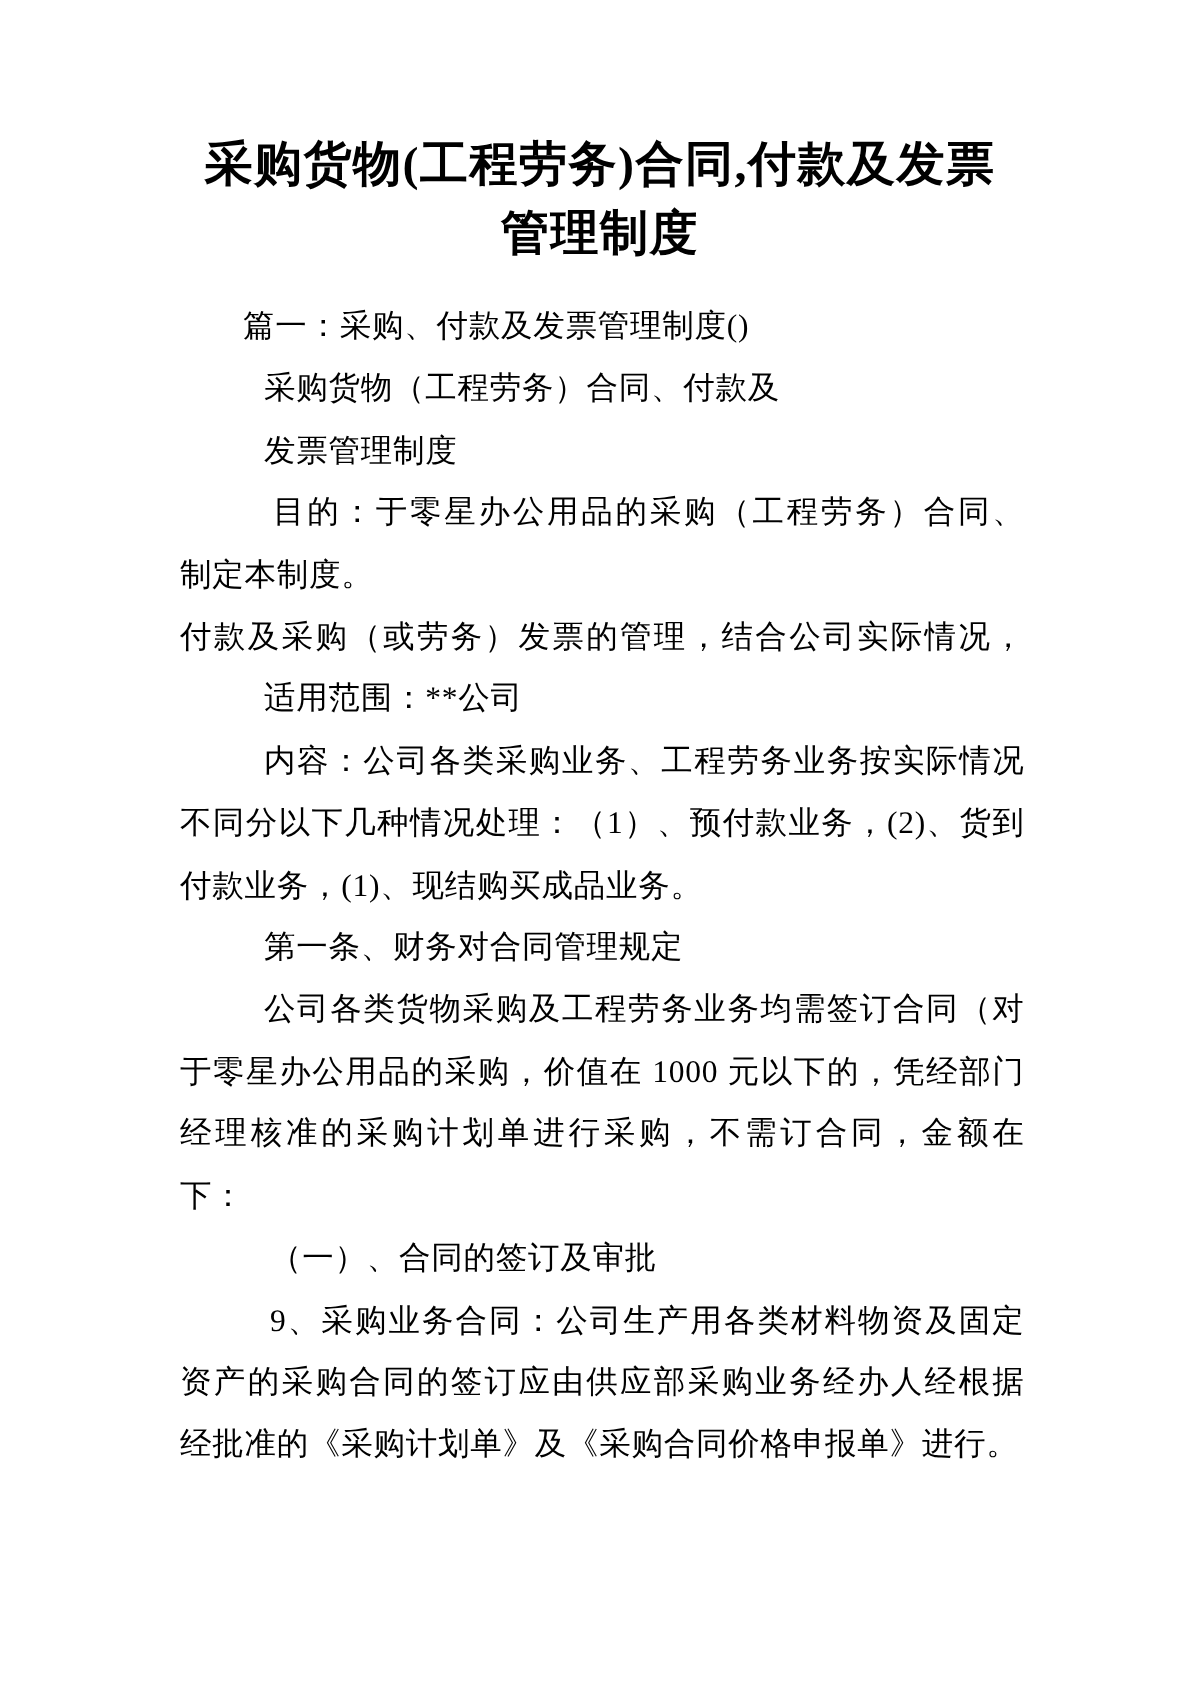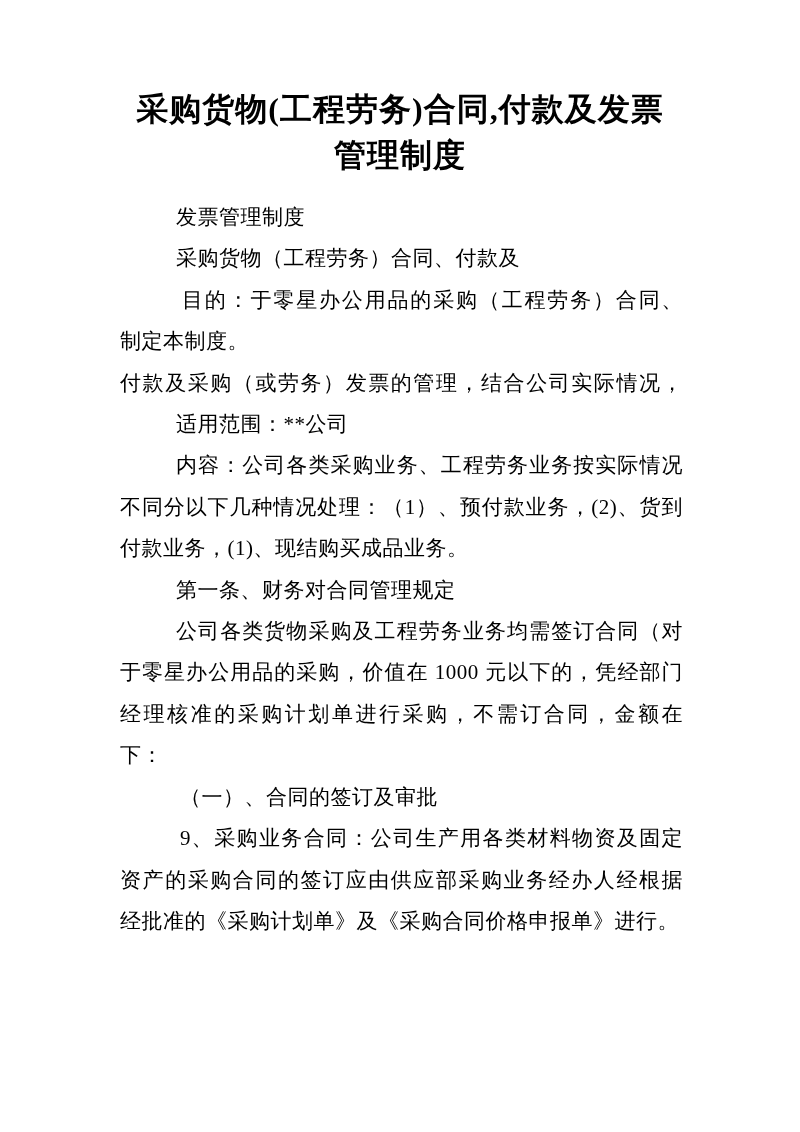--- a/index.html
+++ b/index.html
@@ -53,22 +53,23 @@
 <body>
 
 <div class="page">
 
   <div class="doc-title">
     <div>采购货物(工程劳务)合同,付款及发票</div>
     <div>管理制度</div>
   </div>
 
   <div class="doc-body">
+    <div class="ln i42">篇一：采购、付款及发票管理制度()</div>
+    <div class="ln i56">采购货物（工程劳务）合同、付款及</div>
     <div class="ln i56">发票管理制度</div>
-    <div class="ln i56">采购货物（工程劳务）合同、付款及</div>
     <div class="ln i62 fill">目的：于零星办公用品的采购（工程劳务）合同、</div>
     <div class="ln">制定本制度。</div>
     <div class="ln fill">付款及采购（或劳务）发票的管理，结合公司实际情况，</div>
     <div class="ln i56">适用范围：**公司</div>
     <div class="ln i56 fill">内容：公司各类采购业务、工程劳务业务按实际情况</div>
     <div class="ln fill">不同分以下几种情况处理：（1）、预付款业务，(2)、货到</div>
     <div class="ln">付款业务，(1)、现结购买成品业务。</div>
     <div class="ln i56">第一条、财务对合同管理规定</div>
     <div class="ln i56 fill">公司各类货物采购及工程劳务业务均需签订合同（对</div>
     <div class="ln fill">于零星办公用品的采购，价值在 1000 元以下的，凭经部门</div>

